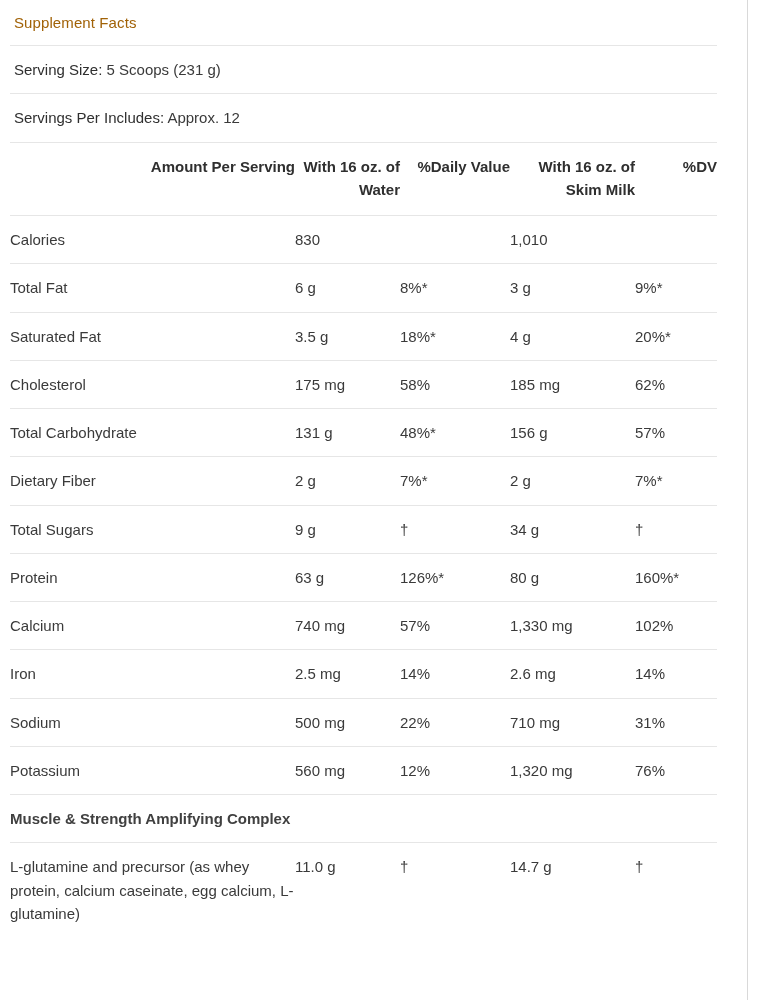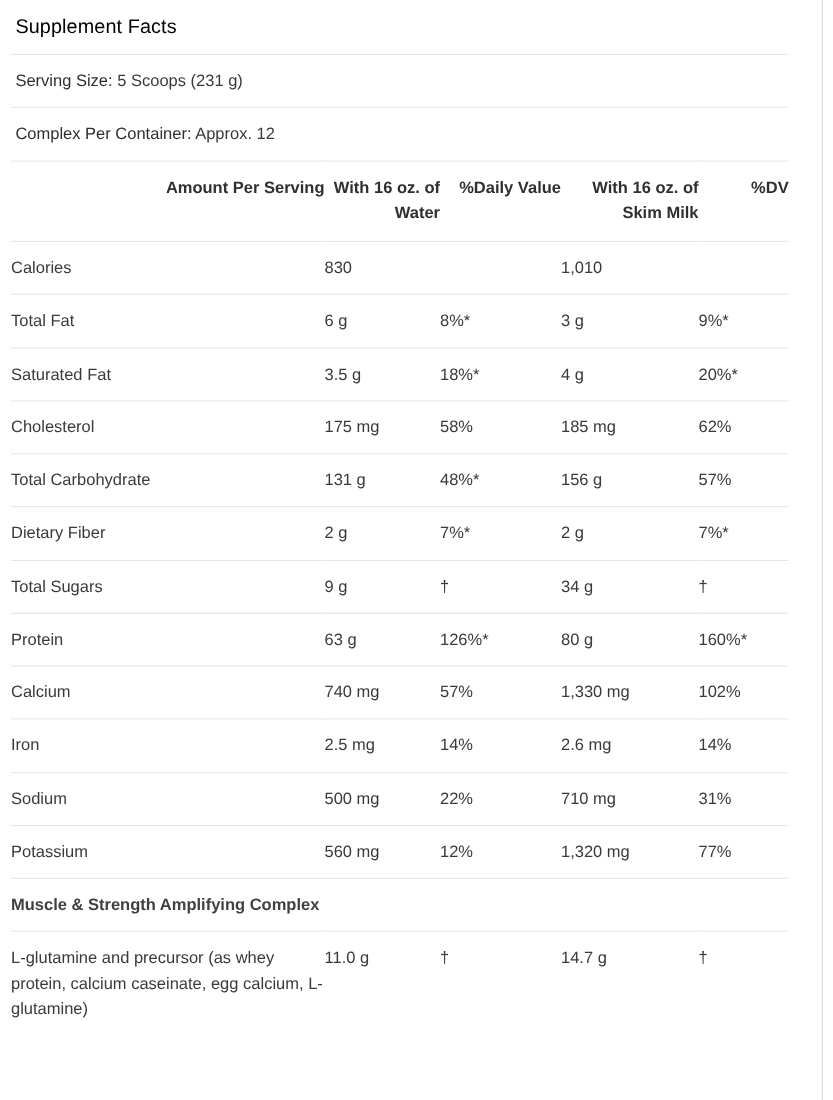--- a/index.html
+++ b/index.html
@@ -14,22 +14,22 @@
     color: #333333;
     overflow: hidden;
   }
   .panel {
     width: 757px;
     box-sizing: border-box;
     padding: 0 20px 0 10px;
     background: #ffffff;
   }
   .sf-title {
-    font-size: 18px;
-    color: #000000;
+    font-size: 15px;
+    color: #a16207;
     padding: 14px 0 14px 4px;
     font-weight: 400;
     letter-spacing: 0.1px;
   }
   table.sf {
     width: 707px;
     border-collapse: collapse;
     table-layout: fixed;
   }
   table.sf td {
@@ -99,21 +99,21 @@
         <col class="col-d2">
     </colgroup>
     <tbody>
       <tr class="serving">
         <td colspan="5" style="padding-left:4px;">
           <span class="strongish">Serving Size:</span><span> 5 Scoops (231 g)</span>
         </td>
       </tr>
       <tr class="servings">
         <td colspan="5" style="padding-left:4px;">
-          <span class="strongish">Complex Per Container:</span><span> Approx. 12</span>
+          <span class="strongish">Servings Per Includes:</span><span> Approx. 12</span>
         </td>
       </tr>
 
       <tr class="head">
         <td class="col-name">Amount Per Serving</td>
         <td class="wrapcell">With 16 oz. of Water</td>
         <td class="wrapcell">%Daily Value</td>
         <td class="wrapcell">With 16 oz. of Skim Milk</td>
         <td>%DV</td>
       </tr>
@@ -193,21 +193,21 @@
         <td>500 mg</td>
         <td>22%</td>
         <td>710 mg</td>
         <td>31%</td>
       </tr>
       <tr>
         <td>Potassium</td>
         <td>560 mg</td>
         <td>12%</td>
         <td class="nowrap">1,320 mg</td>
-        <td>77%</td>
+        <td>76%</td>
       </tr>
 
       <tr class="section">
         <td colspan="5">Muscle &amp; Strength Amplifying Complex</td>
       </tr>
 
       <tr>
         <td class="wrapcell">L-glutamine and precursor (as whey protein, calcium caseinate, egg calcium, L-glutamine)</td>
         <td>11.0 g</td>
         <td class="dagger">†</td>

